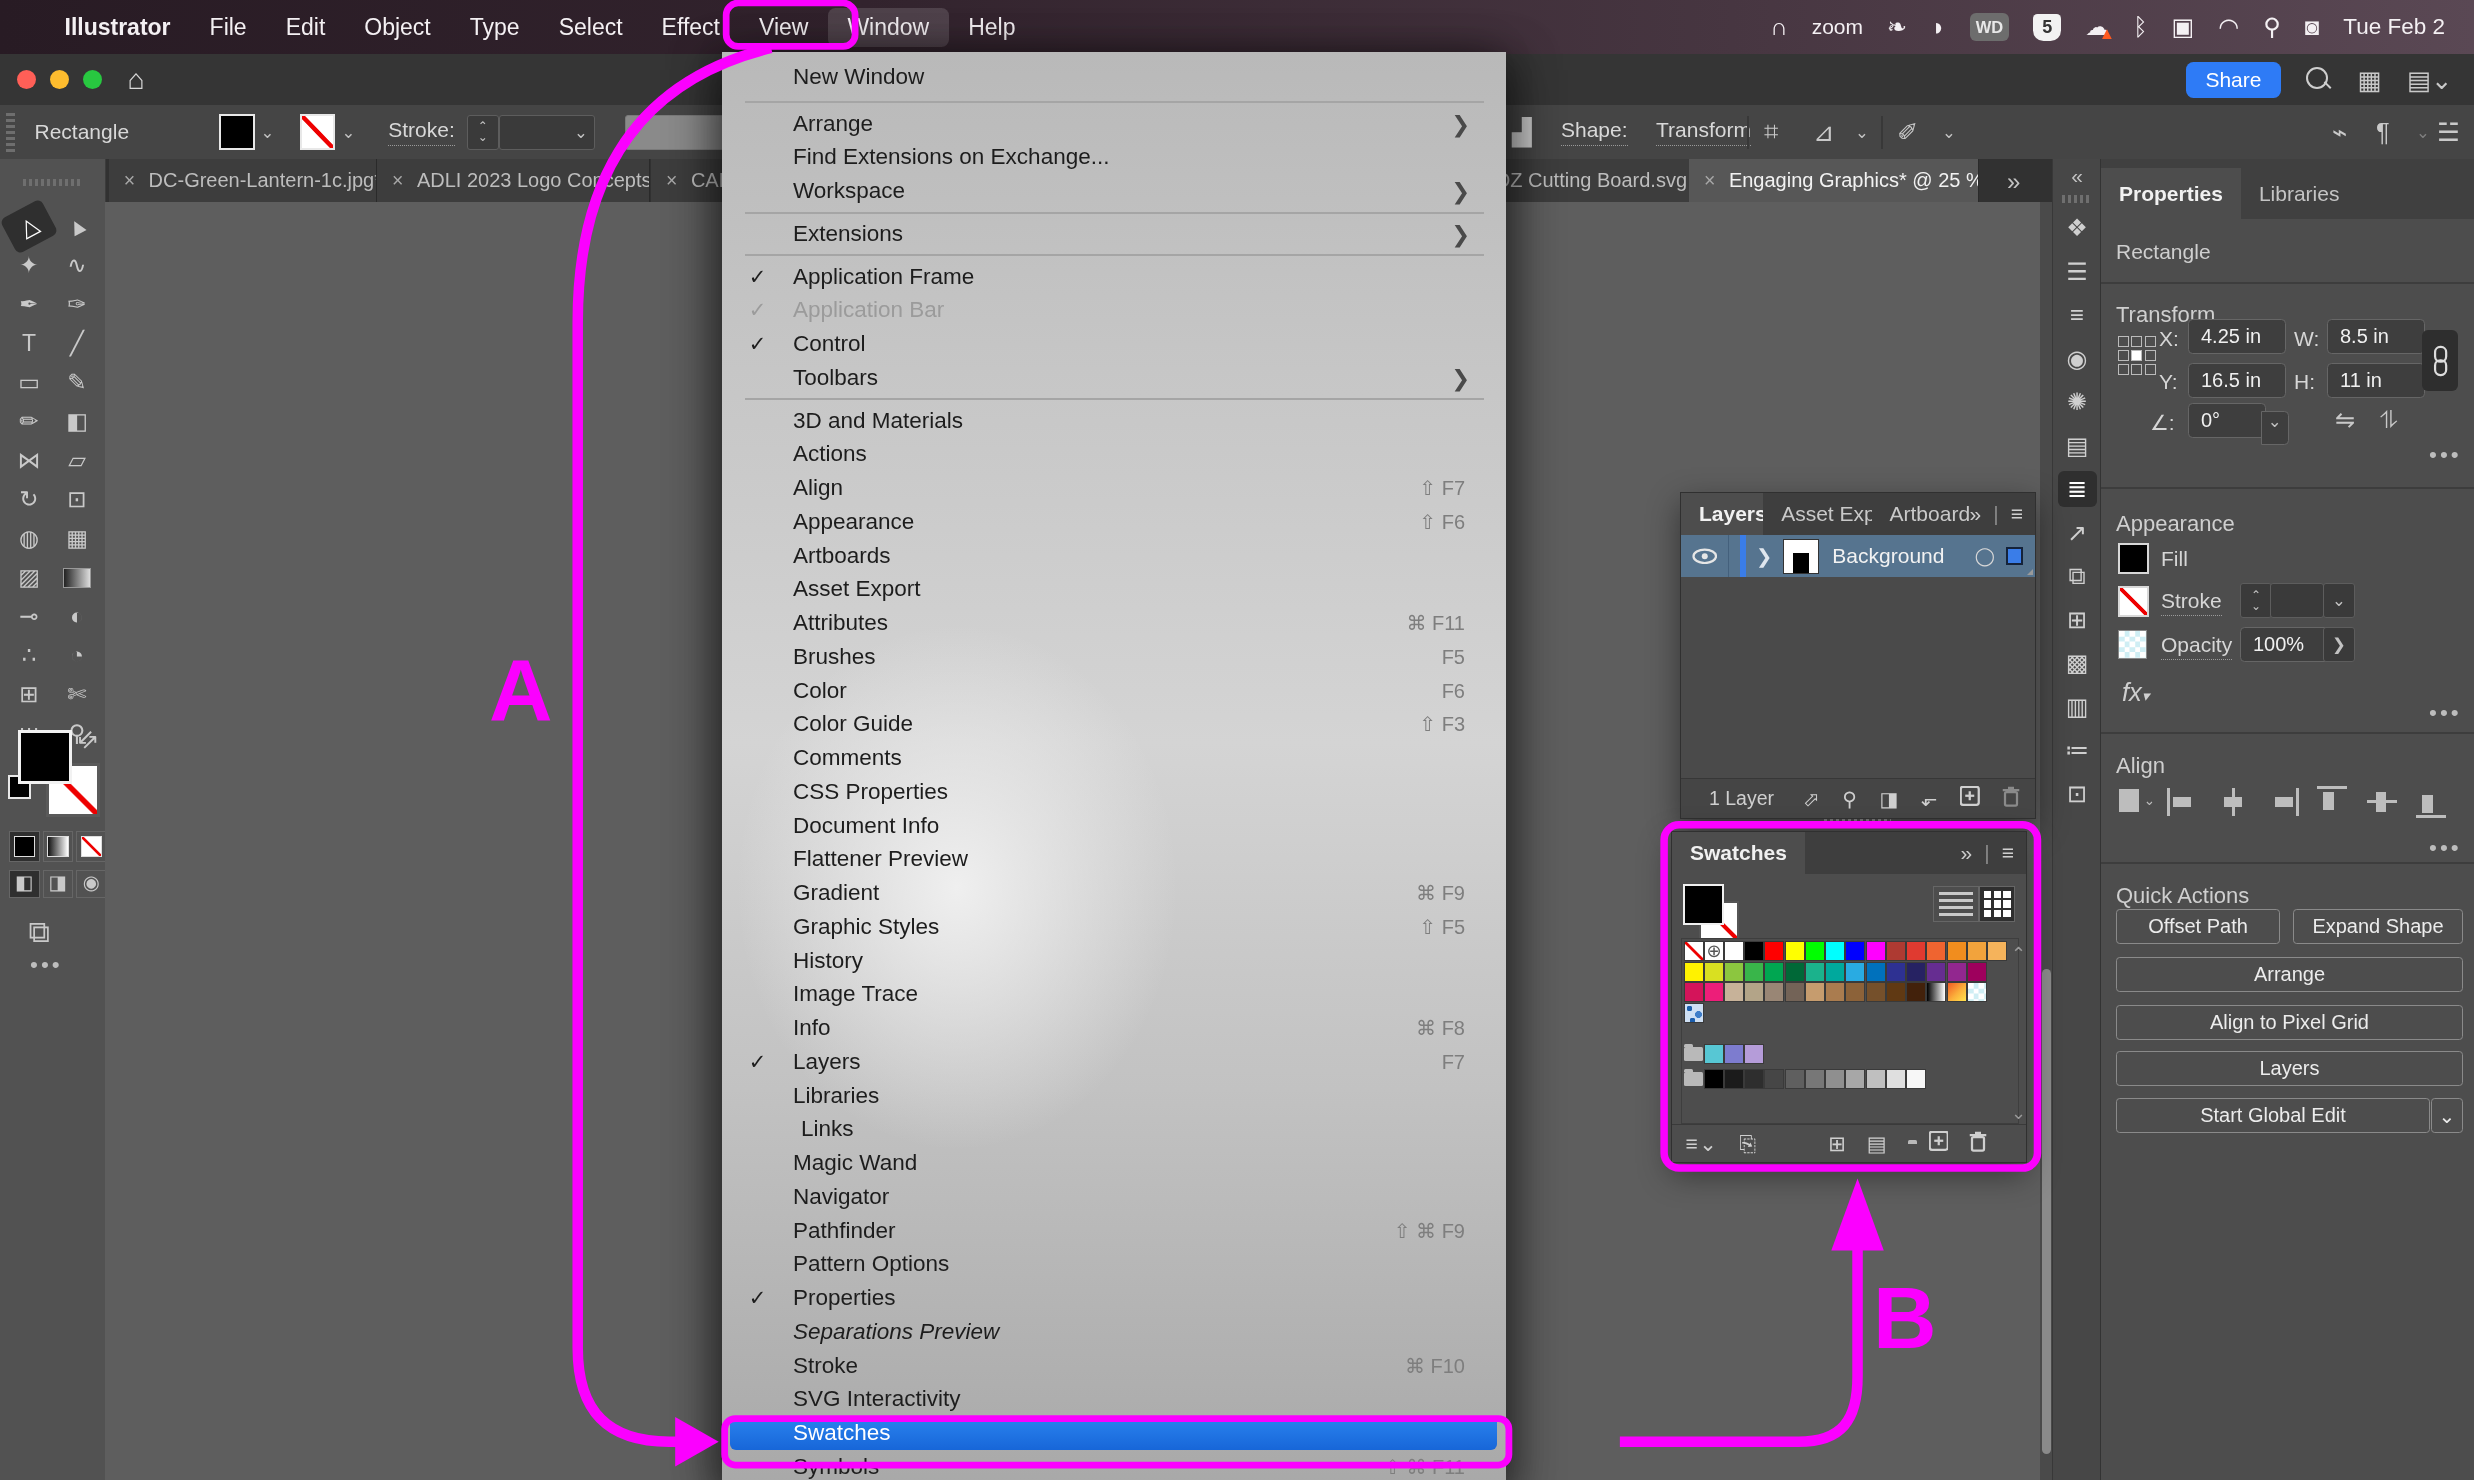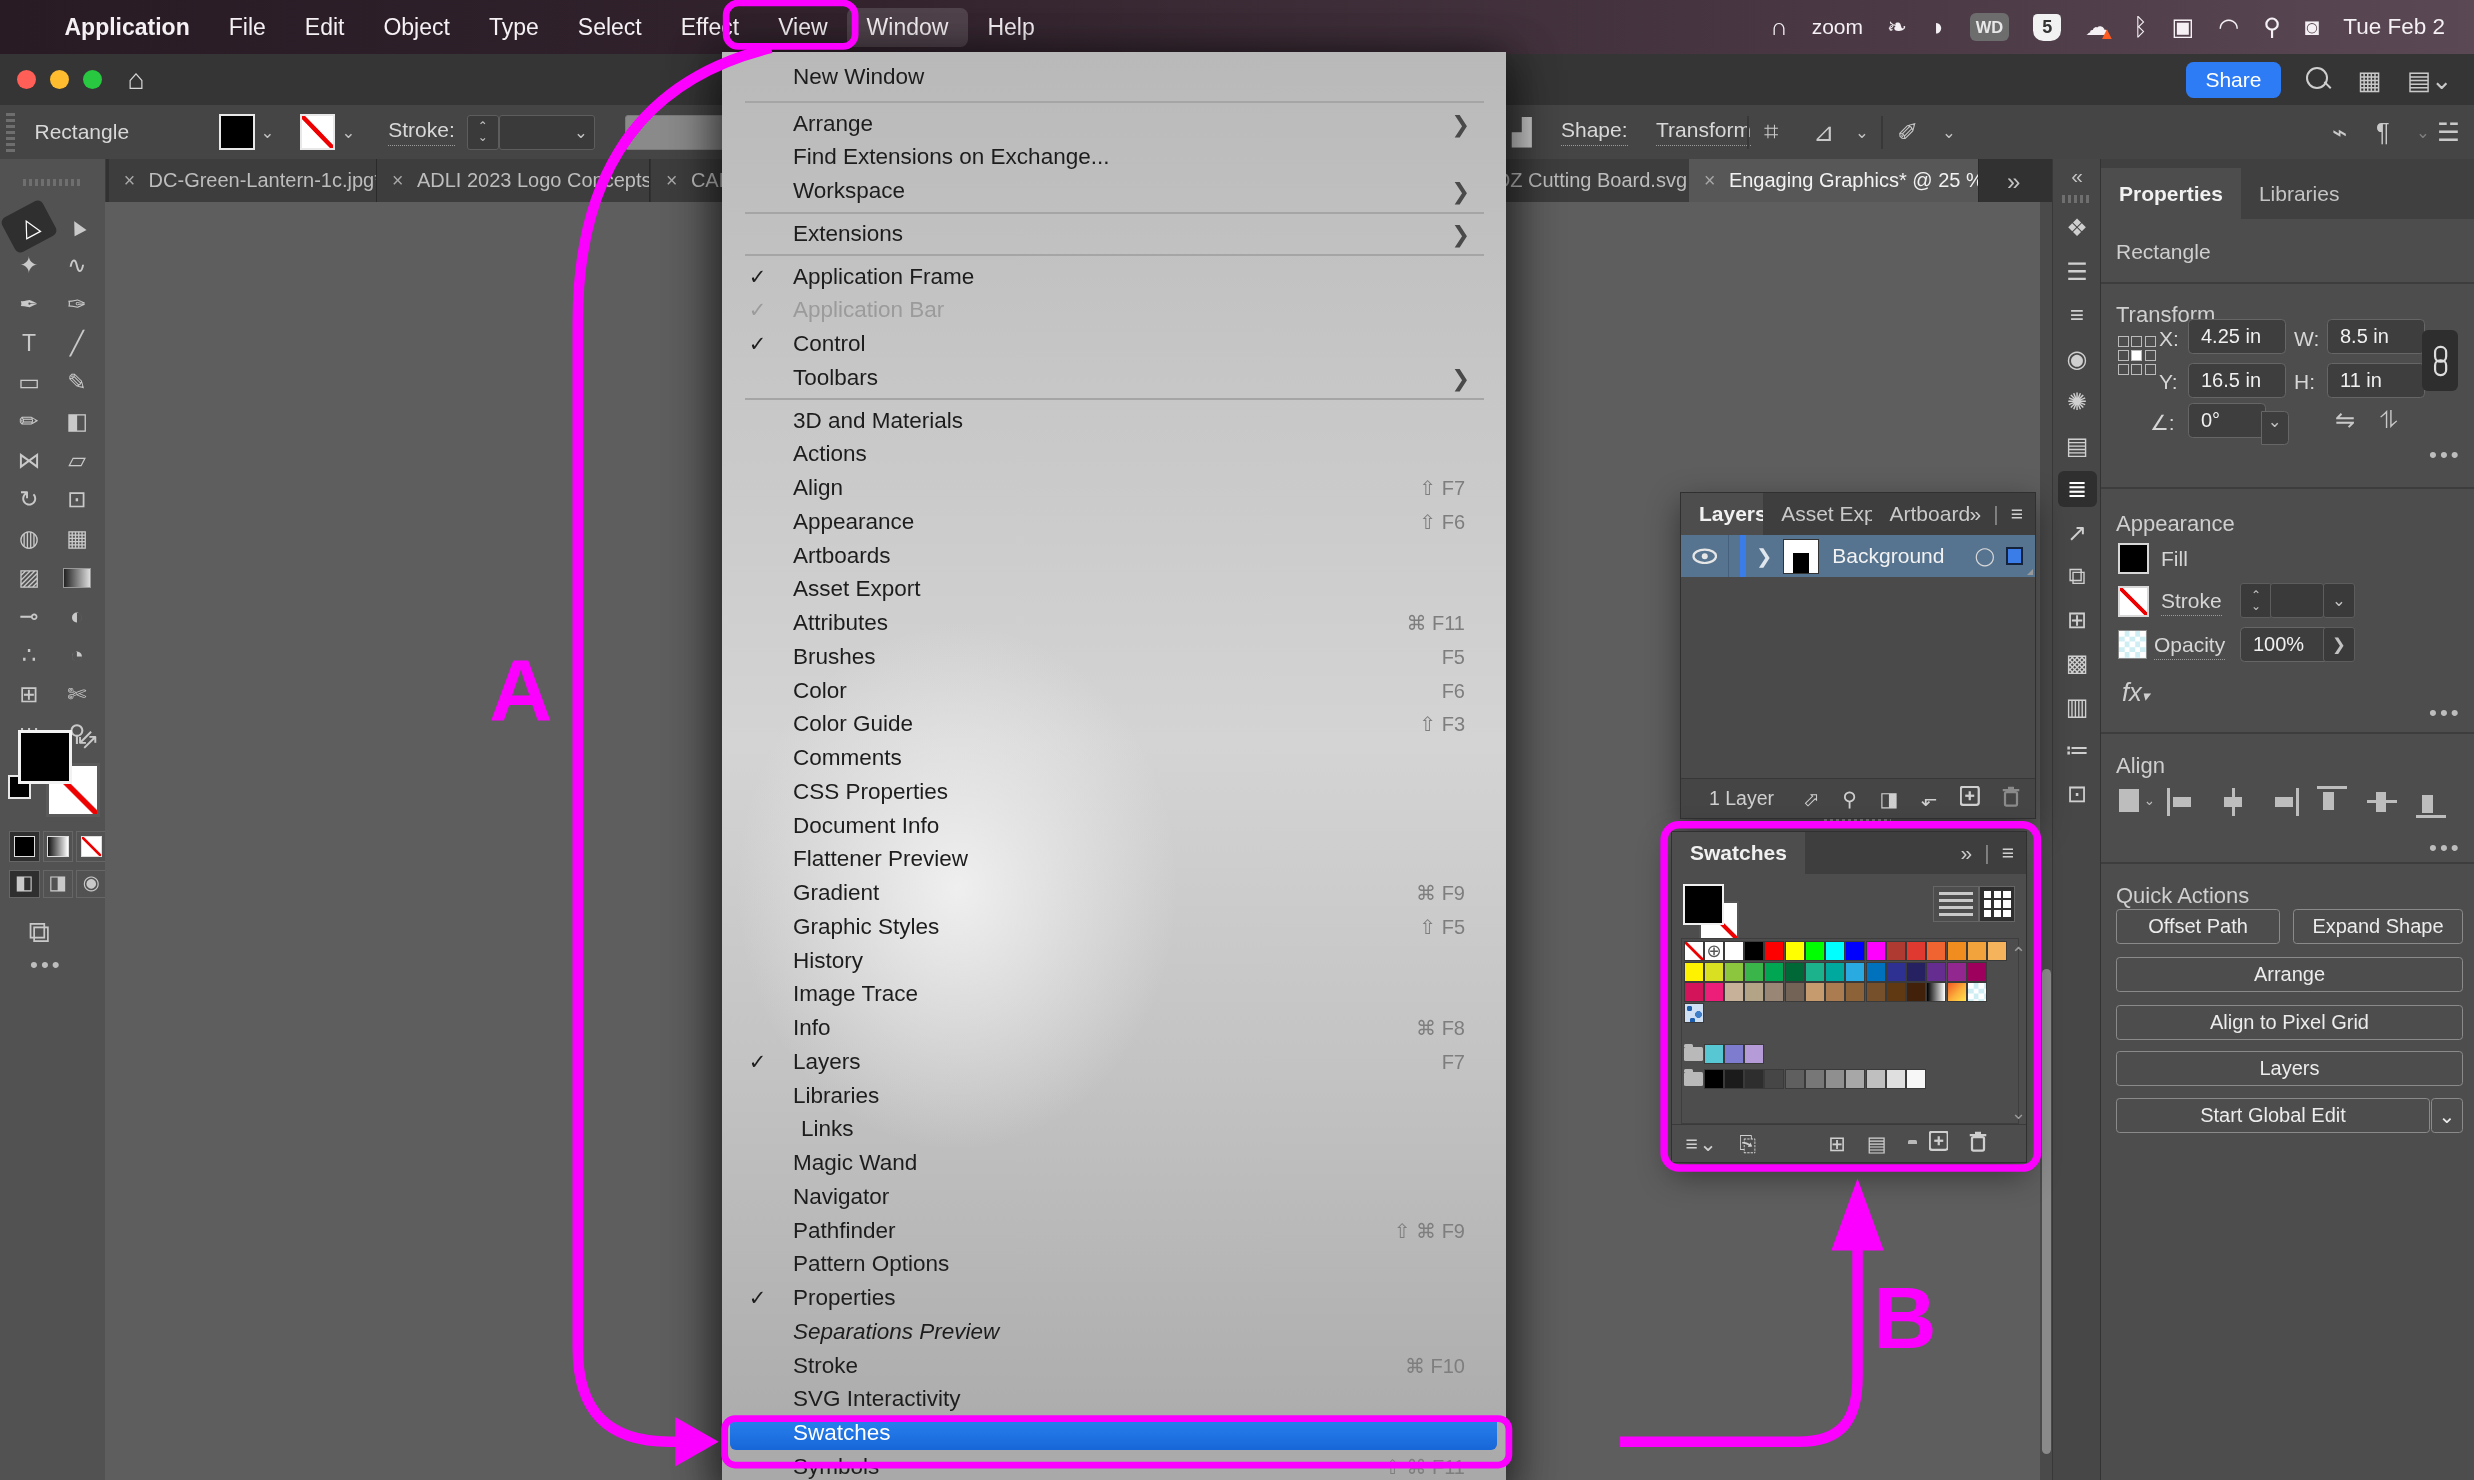--- a/index.html
+++ b/index.html
@@ -79,21 +79,21 @@
   .glyph{color:#c9c9c9;}
 </style>
 </head>
 <body>
 
 <div id="stage">
 
   <div id="menubar" class="abs row">
     <span class="apple"></span>
     <span id="mb-items" class="row">
-        <span class="mb-item bold">Application</span>
+        <span class="mb-item bold">Illustrator</span>
         <span class="mb-item">File</span>
         <span class="mb-item">Edit</span>
         <span class="mb-item">Object</span>
         <span class="mb-item">Type</span>
         <span class="mb-item">Select</span>
         <span class="mb-item">Effect</span>
         <span class="mb-item">View</span>
         <span class="mb-item open">Window</span>
         <span class="mb-item">Help</span>
       </span>
@@ -323,21 +323,21 @@
     <span class="abs" style="left:60px;top:388px;">Fill</span>
     <span class="abs well none" style="left:16.5px;top:427px;width:27px;height:27px;border-width:2.2px;border-color:#d8d8d8;"></span>
     <span class="abs dotted-label" style="left:60px;top:430px;">Stroke</span>
     <span class="abs dropfield row" style="left:139px;top:424px;width:30px;justify-content:center;flex-direction:column;color:#c2c2c2;font-size:12px;line-height:10.5px;">
         <span>⌃</span>
         <span>⌄</span>
       </span>
     <span class="abs dropfield" style="left:169px;top:424px;width:52px;"></span>
     <span class="abs dropfield" style="left:222px;top:424px;width:30px;color:#c2c2c2;font-size:16.5px;text-align:center;line-height:33px;">⌄</span>
     <span class="abs s-trans" style="left:16.5px;top:471px;width:27px;height:27px;border:1.5px solid #888;"></span>
-    <span class="abs dotted-label" style="left:53px;top:474px;text-align:right;">Opacity</span>
+    <span class="abs dotted-label" style="left:60px;top:474px;text-align:right;">Opacity</span>
     <span class="abs tfield" style="left:139px;top:468px;width:82px;height:33px;">100%</span>
     <span class="abs dropfield" style="left:222px;top:468px;width:30px;color:#c2c2c2;font-size:16.5px;text-align:center;line-height:33px;">❯</span>
     <span class="abs" style="left:21px;top:519px;font-style:italic;font-size:25.5px;color:#cfcfcf;"><span>fx</span><span style="font-size:15px;">▾</span></span>
     <span class="abs dots" style="left:328px;top:541px;">•••</span>
     <div class="sep-line abs" style="left:0;top:573px;width:100%;"></div>
 
     <div class="sect-title abs" style="left:15px;top:594px;">Align</div>
     <div class="abs row" style="left:16.5px;top:627px;gap:16.5px;" id="align-icons">
         <span class="al">
           <i style="left: 1.5px; top: 3px; width: 19.5px; height: 22.5px;"></i>

